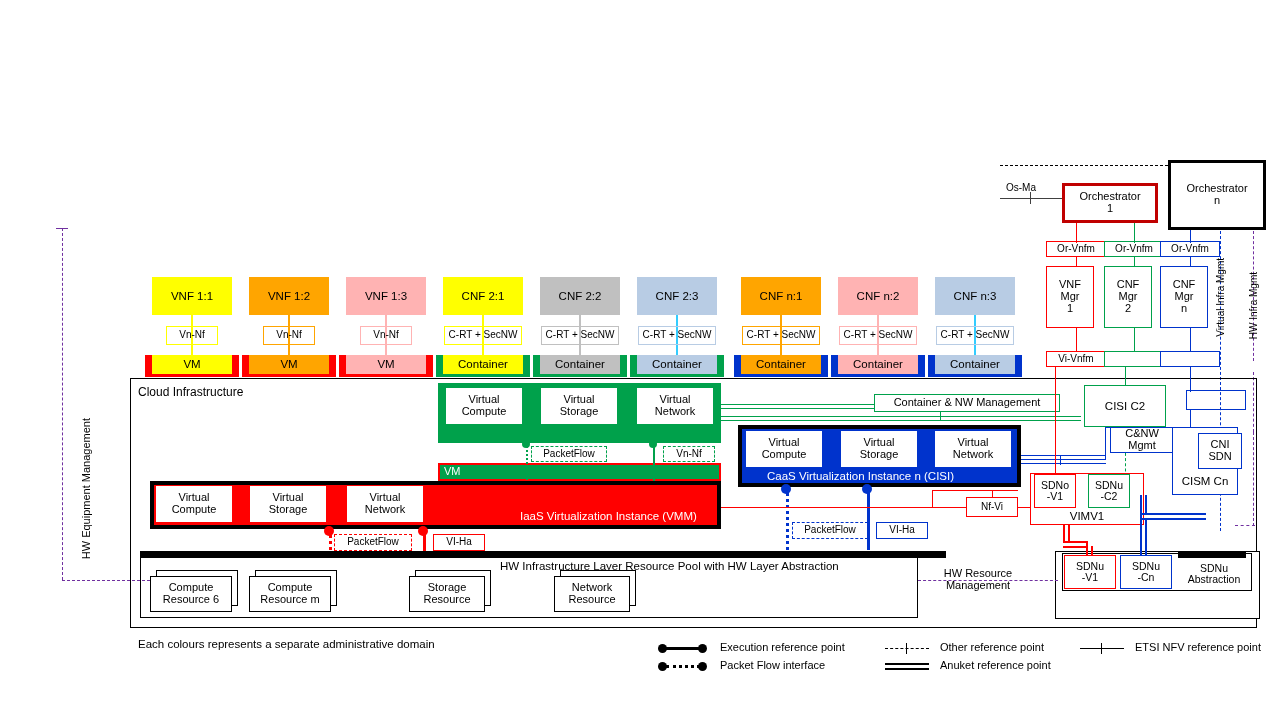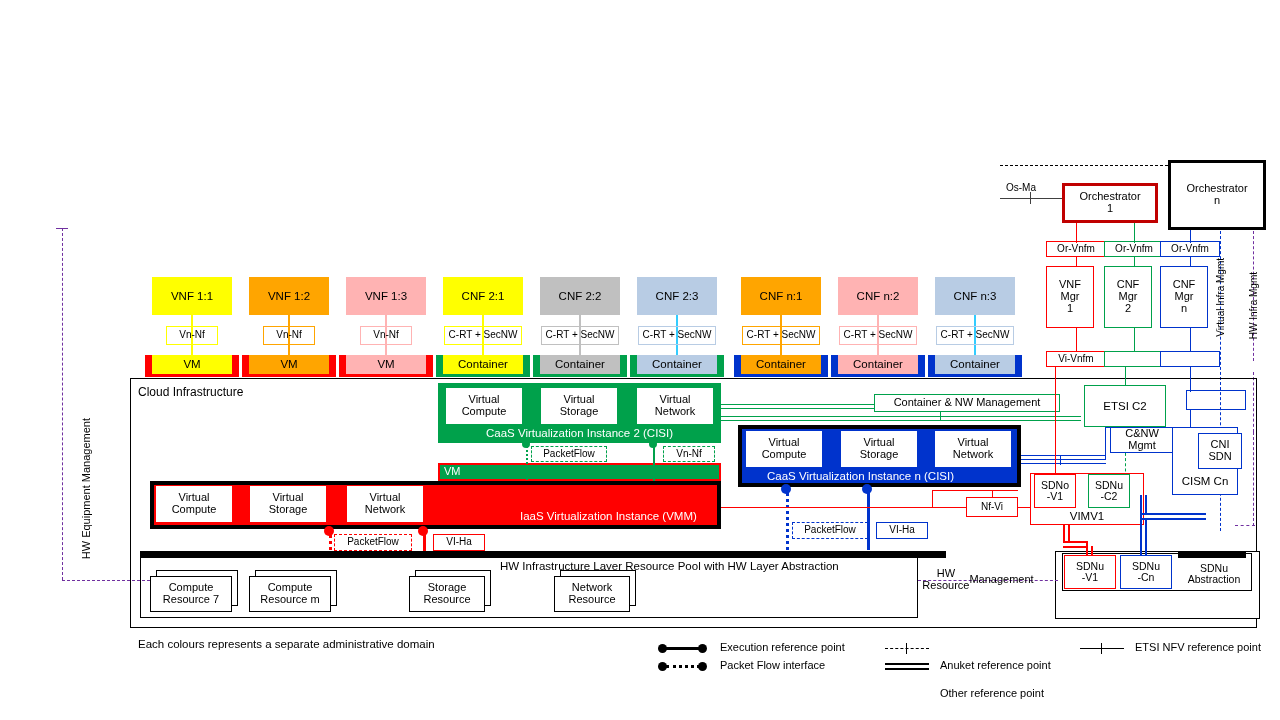--- a/index.html
+++ b/index.html
@@ -203,21 +203,20 @@
     <span>Compute</span>
     </div>
   <div class="abs ctr wbox" style="left:541px;top:388px;width:76px;height:36px;border:1px solid #fff;flex-direction:column;font-size:11px;">
     <span>Virtual</span>
     <span>Storage</span>
     </div>
   <div class="abs ctr wbox" style="left:637px;top:388px;width:76px;height:36px;border:1px solid #fff;flex-direction:column;font-size:11px;">
     <span>Virtual</span>
     <span>Network</span>
     </div>
-  <div class="abs ctr" style="left:438px;top:424px;width:283px;height:18px;color:#fff;font-size:11.5px;">CaaS Virtualization Instance 2 (CISI)</div>
 
   <div class="abs" style="left:438px;top:463px;width:283px;height:18px;background:#00A14B;border:2px solid #FF0000;"></div>
   <div class="abs" style="left:444px;top:465px;color:#fff;font-size:11px;">VM</div>
 
   <div class="abs ctr rp" style="left:531px;top:446px;width:76px;height:16px;border:1.2px dashed #00A14B;">
     <span>PacketFlow</span>
     </div>
   <div class="abs ctr rp" style="left:663px;top:446px;width:52px;height:16px;border:1.2px dashed #00A14B;">
     <span>Vn-Nf</span>
     </div>
@@ -283,21 +282,21 @@
   <div class="dot" style="left:418px;top:526px;width:10px;height:10px;background:#FF0000;"></div>
   <div class="dot" style="left:418px;top:551px;width:10px;height:10px;background:#FF0000;"></div>
 
   <div class="abs" style="left:140px;top:554px;width:778px;height:64px;border:1.4px solid #000;border-top:none;background:#fff;"></div>
   <div class="abs" style="left:140px;top:551px;width:778px;height:7px;background:#000;"></div>
   <div class="abs" style="left:500px;top:560px;font-size:11.5px;">HW Infrastructure Layer Resource Pool with HW Layer Abstraction</div>
 
   <div class="abs" style="left:156px;top:570px;width:82px;height:36px;border:1.2px solid #000;background:#fff;"></div>
   <div class="abs ctr wbox" style="left:150px;top:576px;width:82px;height:36px;border:1.2px solid #000;flex-direction:column;font-size:11px;">
     <span>Compute</span>
-    <span>Resource 7</span>
+    <span>Resource 6</span>
     </div>
 
   <div class="abs" style="left:255px;top:570px;width:82px;height:36px;border:1.2px solid #000;background:#fff;"></div>
   <div class="abs ctr wbox" style="left:249px;top:576px;width:82px;height:36px;border:1.2px solid #000;flex-direction:column;font-size:11px;">
     <span>Compute</span>
     <span>Resource m</span>
     </div>
 
   <div class="abs" style="left:415px;top:570px;width:76px;height:36px;border:1.2px solid #000;background:#fff;"></div>
   <div class="abs ctr wbox" style="left:409px;top:576px;width:76px;height:36px;border:1.2px solid #000;flex-direction:column;font-size:11px;">
@@ -322,21 +321,21 @@
   <div class="ln" style="left:940px;top:412px;width:0;height:8px;border-left:1.3px solid #00A14B;"></div>
   <div class="ln" style="left:721px;top:416px;width:360px;height:0;border-top:1.3px solid #00A14B;"></div>
   <div class="ln" style="left:721px;top:420px;width:360px;height:0;border-top:1.3px solid #00A14B;"></div>
 
   <div class="ln" style="left:1021px;top:455px;width:85px;height:0;border-top:1.4px solid #0033CC;"></div>
   <div class="ln" style="left:1021px;top:459px;width:85px;height:0;border-top:1.4px solid #0033CC;"></div>
   <div class="ln" style="left:1021px;top:463px;width:85px;height:0;border-top:1.4px solid #0033CC;"></div>
   <div class="ln" style="left:1060px;top:455px;width:0;height:10px;border-left:1.4px solid #0033CC;"></div>
 
   <div class="abs ctr" style="left:1084px;top:385px;width:82px;height:42px;border:1.4px solid #00A14B;background:#fff;font-size:11.5px;">
-    <span>ETSI C2</span>
+    <span>CISI C2</span>
     </div>
   <div class="ln" style="left:1125px;top:367px;width:0;height:19px;border-left:1.6px solid #00A14B;"></div>
   <div class="ln" style="left:1125px;top:427px;width:0;height:60px;border-left:1.6px dashed #00A14B;"></div>
 
   <div class="abs ctr" style="left:1110px;top:427px;width:64px;height:26px;border:1.4px solid #0033CC;background:#fff;font-size:11px;flex-direction:column;">
     <span>C&amp;NW</span>
     <span>Mgmt</span>
     </div>
 
   <div class="abs" style="left:1172px;top:427px;width:66px;height:68px;border:1.4px solid #0033CC;background:#fff;"></div>
@@ -403,21 +402,21 @@
   <div class="ln" style="left:1105px;top:427px;width:68px;height:0;border-top:1.4px solid #0033CC;"></div>
 
   <div class="ln" style="left:1190px;top:367px;width:0;height:25px;border-left:1.6px solid #0033CC;"></div>
 
   <div class="ln" style="left:62px;top:228px;width:0;height:352px;border-left:1.4px dashed #7030A0;"></div>
   <div class="ln" style="left:62px;top:580px;width:88px;height:0;border-top:1.4px dashed #7030A0;"></div>
   <div class="ln" style="left:56px;top:228px;width:12px;height:0;border-top:1.4px solid #7030A0;"></div>
   <div class="abs vert" style="left:80px;top:418px;font-size:11px;">HW Equipment Management</div>
 
   <div class="ln" style="left:918px;top:580px;width:140px;height:0;border-top:1.4px dashed #7030A0;"></div>
-  <div class="abs ctr" style="left:928px;top:563px;width:100px;height:34px;flex-direction:row;font-size:11px;">
+  <div class="abs ctr" style="left:928px;top:563px;width:100px;height:34px;flex-direction:column;font-size:11px;text-align:right;">
     <span>HW Resource</span>
     <span>Management</span>
     </div>
 
   <div class="abs" style="left:138px;top:638px;font-size:11.5px;">Each colours represents a separate administrative domain</div>
 
   <div class="abs" style="left:650px;top:636px;width:630px;height:42px;">
 
     <div class="abs" style="left:8px;top:7px;width:50px;height:10px;">
       <div class="dot" style="left:0;top:1px;width:9px;height:9px;background:#000;"></div>
@@ -430,21 +429,21 @@
       <div class="dot" style="left:0;top:1px;width:9px;height:9px;background:#000;"></div>
       <div class="ln" style="left:8px;top:4px;width:34px;height:0;border-top:3px dotted #000;"></div>
       <div class="dot" style="left:40px;top:1px;width:9px;height:9px;background:#000;"></div>
     </div>
     <div class="abs legend-txt" style="left:70px;top:23px;">Packet Flow interface</div>
 
     <div class="abs" style="left:235px;top:7px;width:46px;height:12px;">
       <div class="ln" style="left:0;top:5px;width:44px;height:0;border-top:1.4px dashed #000;"></div>
       <div class="ln" style="left:21px;top:0;width:0;height:11px;border-left:1.4px solid #000;"></div>
     </div>
-    <div class="abs legend-txt" style="left:290px;top:5px;margin-top:46px;">Other reference point</div>
+    <div class="abs legend-txt" style="left:290px;top:5px;">Other reference point</div>
 
     <div class="abs" style="left:235px;top:26px;width:46px;height:10px;">
       <div class="ln" style="left:0;top:1px;width:44px;height:0;border-top:2px solid #000;"></div>
       <div class="ln" style="left:0;top:6px;width:44px;height:0;border-top:2px solid #000;"></div>
     </div>
     <div class="abs legend-txt" style="left:290px;top:23px;">Anuket reference point</div>
 
     <div class="abs" style="left:430px;top:7px;width:46px;height:12px;">
       <div class="ln" style="left:0;top:5px;width:44px;height:0;border-top:1.4px solid #000;"></div>
       <div class="ln" style="left:21px;top:0;width:0;height:11px;border-left:1.4px solid #000;"></div>

